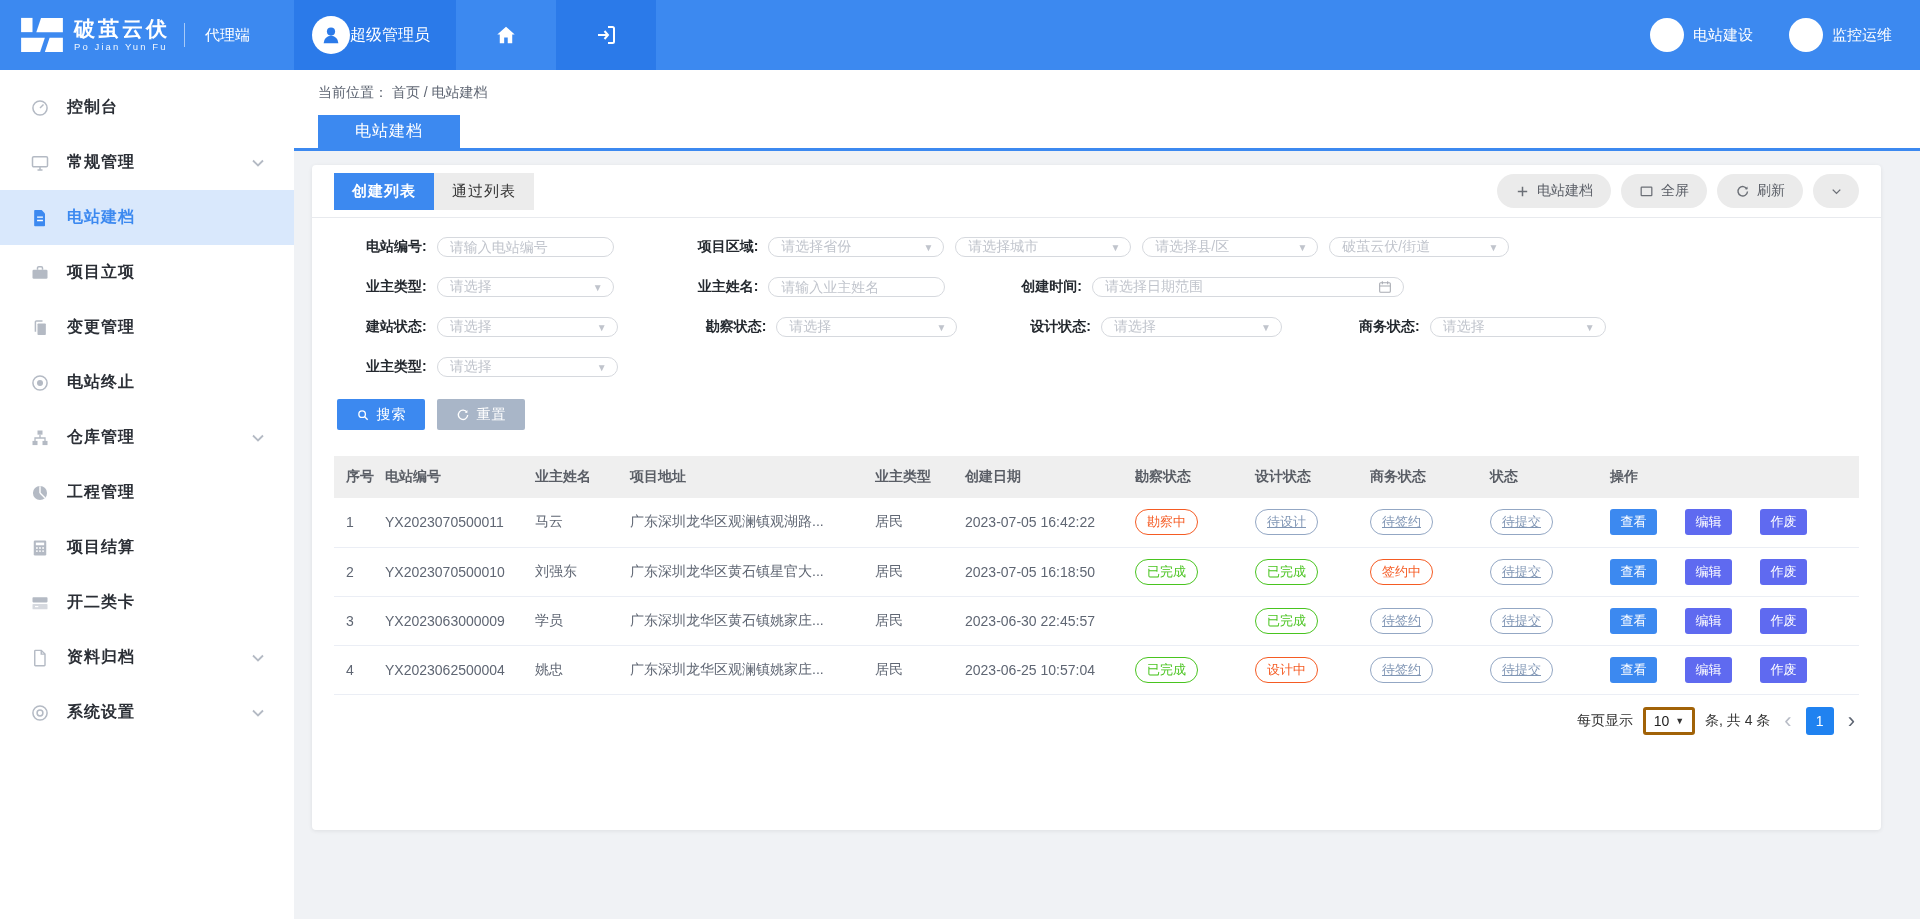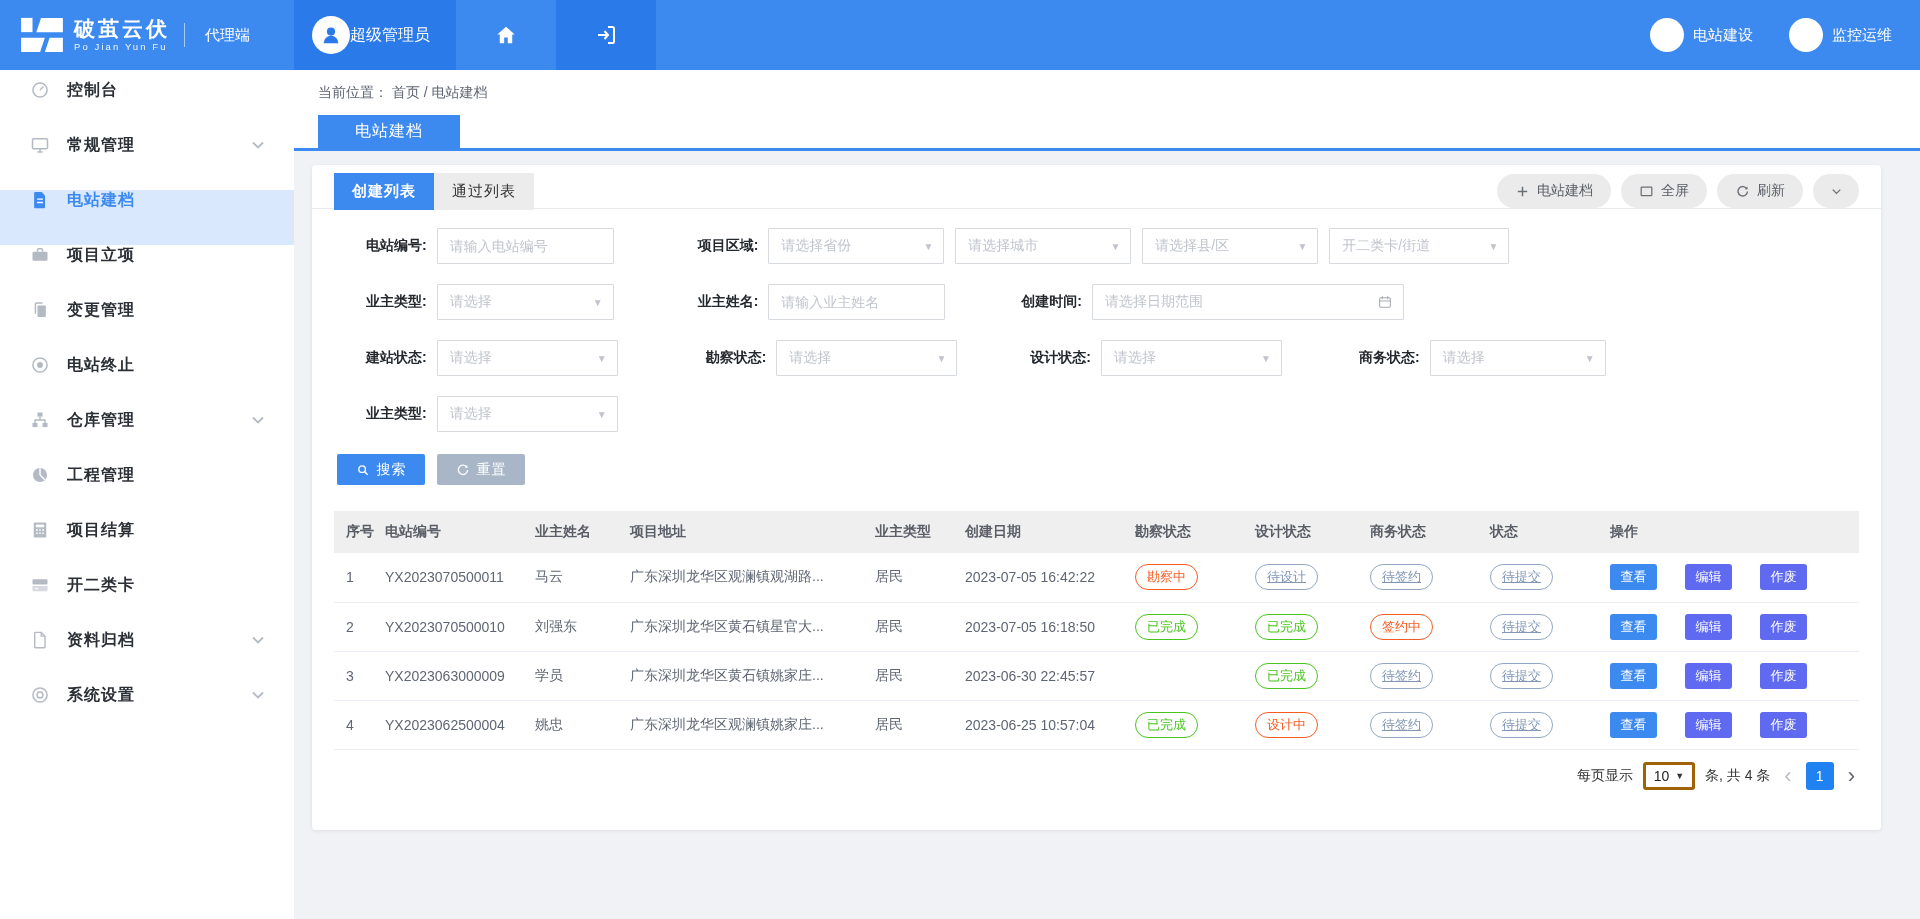--- a/index.html
+++ b/index.html
@@ -26,54 +26,54 @@
   .seg-exit svg { width:24px; height:24px; }
   .hspace { flex:1; }
   .hactions { display:flex; align-items:center; gap:36px; padding-right:28px; }
   .haction { display:flex; align-items:center; gap:9px; cursor:pointer; }
   .hcircle { width:34px; height:34px; border-radius:50%; background:#fff; display:flex; align-items:center; justify-content:center; }
   .hcircle svg { width:19px; height:19px; fill:#2b7ae9; }
   .halabel { font-size:15px; }
 
   
   .sidebar { position:absolute; top:70px; left:0; width:294px; bottom:0; background:#fff; padding-top:10px; }
-  .side-item { height:55px; display:flex; align-items:flex-start; gap:17px; padding:0 26px 0 30px; cursor:pointer; }
+  .side-item { height:55px; display:flex; align-items:center; gap:17px; padding:0 26px 0 30px; cursor:pointer; }
   .side-item .icon { color:#b4bac4; display:flex; }
   .side-item .icon svg { width:20px; height:20px; }
   .side-label { font-size:16px; color:#2b2f36; font-weight:600; letter-spacing:1px; }
   .side-item.active { background:#d9e8fc; }
   .side-item.active .side-label { color:#3c89f0; }
   .side-item.active .icon { color:#3c89f0; }
   .chev { margin-left:auto; color:#5f6673; display:flex; }
   .chev svg { width:14px; height:14px; }
 
   
   .crumbbar { position:absolute; left:294px; top:70px; right:0; height:81px; background:#fff; border-bottom:3px solid #3c89f0; }
   .crumb { position:absolute; left:24px; top:14px; font-size:14px; color:#5f6673; }
   .page-tab { position:absolute; left:24px; bottom:0; width:142px; height:33px; background:#3c89f0; color:#fff; font-size:16px; display:flex; align-items:center; justify-content:center; letter-spacing:1px; cursor:pointer; }
 
   
   .content { position:absolute; left:294px; top:151px; right:0; bottom:0; background:#f0f2f5; }
   .card { position:absolute; left:18px; top:14px; width:1569px; height:665px; background:#fff; border-radius:4px; box-shadow:0 1px 4px rgba(0,0,0,.08); }
-  .card-head { height:44px; border-bottom:1px solid #e8eaee; display:flex; align-items:flex-start; padding:8px 22px 0; position:relative; }
+  .card-head { height:53px; border-bottom:1px solid #e8eaee; display:flex; align-items:flex-start; padding:8px 22px 0; position:relative; }
   .ctabs { display:flex; }
   .ctab { min-width:100px; height:37px; display:flex; align-items:center; justify-content:center; font-size:15px; background:#ececec; color:#333; cursor:pointer; padding:0 16px; letter-spacing:1px; }
   .ctab.active { background:#3c89f0; color:#fff; font-weight:600; }
   .toolbar { position:absolute; right:22px; top:9px; display:flex; gap:10px; }
   .tbtn { height:34px; border-radius:17px; background:#ebebeb; color:#5a5e66; display:flex; align-items:center; gap:7px; padding:0 18px; font-size:14px; cursor:pointer; }
   .tbtn .icon { color:#6b6f76; display:flex; }
   .tbtn .icon svg { width:15px; height:15px; }
   .tbtn-sq { width:46px; padding:0; justify-content:center; }
 
   
   .filters { padding:19px 22px 0; }
   .frow { display:flex; align-items:center; margin-bottom:20px; }
   .fgroup { display:flex; align-items:center; }
   .flabel { font-size:14px; color:#24292f; font-weight:600; margin-right:10px; white-space:nowrap;padding-left:32px; }
-  .fctl { height:36px; border:1px solid #d6d9de; border-radius:1px; background:#fff; }
+  .fctl { height:20px; border:1px solid #d6d9de; border-radius:13px; background:#fff; }
   .finput { padding:0 12px; font-size:14px; color:#333; outline:none; font-family:inherit; }
   .finput::placeholder { color:#c0c4cc; }
   .fselect,.fdate { display:flex; align-items:center; padding:0 10px 0 12px; cursor:pointer; }
   .ph { color:#c0c4cc; font-size:14px; flex:1; white-space:nowrap; overflow:hidden; }
   .caret { color:#c0c4cc; font-size:10px; margin-left:6px; }
   .cal { color:#a8abb2; margin-left:6px; display:flex; }
   .cal svg { width:16px; height:16px; }
 
   .btnrow { padding:2px 0 0 25px; display:flex; gap:12px; }
   .btn { height:31px; width:88px; border:none; border-radius:2px; color:#fff; font-size:14px; display:flex; align-items:center; justify-content:center; gap:7px; cursor:pointer; font-family:inherit; letter-spacing:1px; }
@@ -380,21 +380,21 @@
               </div>
             </div>
             <div class="fgroup" style="margin-left: 11px;">
               <div class="fctl fselect" style="width: 176px;">
                 <span class="ph">请选择县/区</span>
                 <span class="caret">▼</span>
               </div>
             </div>
             <div class="fgroup" style="margin-left: 11px;">
               <div class="fctl fselect" style="width: 180px;">
-                <span class="ph">开二类卡/街道</span>
+                <span class="ph">破茧云伏/街道</span>
                 <span class="caret">▼</span>
               </div>
             </div>
           </div>
           <div class="frow">
             <div class="fgroup">
               <span class="flabel">业主类型:</span>
               <div class="fctl fselect" style="width: 177px;">
                 <span class="ph">请选择</span>
                 <span class="caret">▼</span>

